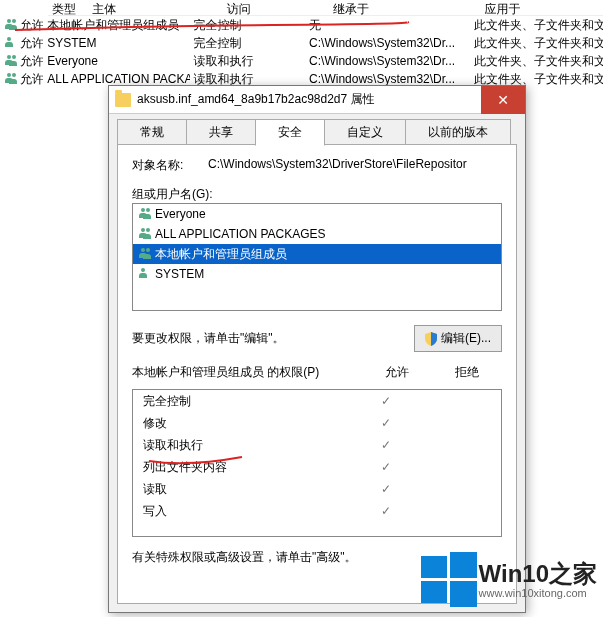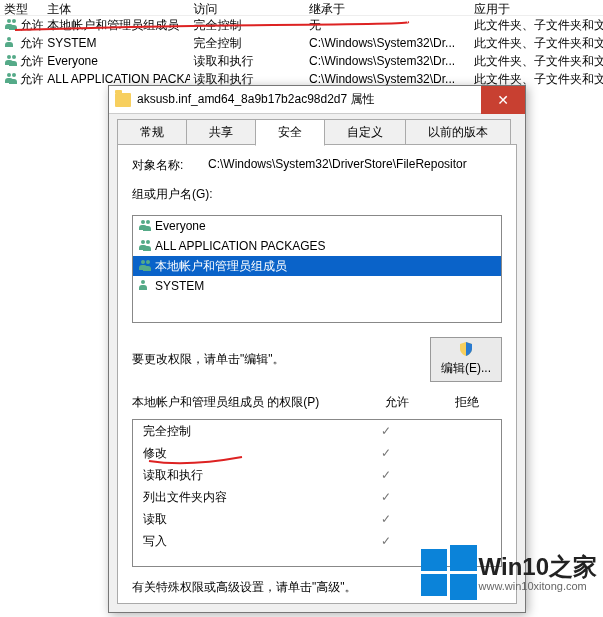--- a/index.html
+++ b/index.html
@@ -1,19 +1,19 @@
 <!DOCTYPE html>
 <html><head>
 <meta charset="utf-8">
 <style>
 * { margin: 0; padding: 0; box-sizing: border-box; font-family: "Microsoft YaHei", "Segoe UI", sans-serif; }
 body { width: 603px; height: 617px; background: #fff; font-size: 12px; overflow: hidden; position: relative; }
 
 .bg-table { width: 100%; }
-.bg-header { display: flex; background: #fff; height: 16px; border-bottom: 1px solid #eee; }
+.bg-header { display: flex; background: #fff; height: 16px; border-bottom: 1px solid #eee; margin-left: 48px; }
 .bg-header > div, .bg-row > div { padding: 1px 4px; white-space: nowrap; overflow: hidden; }
 .bg-row { display: flex; height: 18px; align-items: center; }
 .col-type { width: 48px; }
 .col-principal { width: 165px; }
 .col-access { width: 130px; }
 .col-inherited { width: 186px; overflow:hidden; text-overflow:ellipsis;}
 .col-applies { width: 150px; }
 .user-icon { display:inline-block; width:14px; height:12px; position:relative; margin-right:2px; vertical-align:middle;}
 .user-icon::before{content:"";position:absolute;width:4px;height:4px;border-radius:50%;background:#5a8;top:0;left:3px;}
 .user-icon::after{content:"";position:absolute;width:8px;height:5px;border-radius:3px 3px 0 0;background:#5a8;top:5px;left:1px;}
@@ -37,36 +37,36 @@
 .row-inline { display:flex; margin-bottom: 12px; }
 .row-inline .label { width: 76px; }
 .row-inline .value { flex:1; white-space:nowrap; overflow:hidden; }
 
 .groupbox { border:1px solid #888; background:#fff; height: 108px; overflow:hidden; margin-bottom: 14px; }
 .list-item { display:flex; align-items:center; height: 20px; padding: 0 4px; cursor:pointer; }
 .list-item.selected { background: #0a63c9; color: #fff; }
 .list-item .ic { width:18px; display:flex; justify-content:center; }
 
 .edit-row { display:flex; align-items:center; justify-content:space-between; margin-bottom:12px; }
-.btn { border:1px solid #999; background:#eaeaea; padding: 4px 10px; cursor:pointer; display:flex; align-items:center; gap:4px; font-size:12px;flex-direction:column;}
+.btn { border:1px solid #999; background:#eaeaea; padding: 4px 10px; cursor:pointer; display:flex; align-items:center; gap:4px; font-size:12px;}
 .shield{width:12px;height:14px;}
 
 .perm-header { display:flex; margin-bottom:8px; }
 .perm-header .ph-name { flex:1; }
 .perm-header .ph-col { width: 70px; text-align:center; }
 .perm-table { border:1px solid #888; height: 148px; overflow:hidden; }
 .perm-row { display:flex; align-items:center; height:22px; padding:0 10px; }
 .perm-row .pn { flex:1; }
 .perm-row .pc { width:70px; text-align:center; color:#777; }
 
 .red-underline2 { position:absolute; top:365px; left:38px; width:100px; height:20px; pointer-events:none; }
 
 .advanced-note { margin-top: 12px; }
 
-.watermark { position:absolute; right:6px; bottom:14px; display:flex; align-items:center; }
+.watermark { position:absolute; right:6px; bottom:7px; display:flex; align-items:center; }
 .winlogo { width:60px; height:60px; }
 .wm-text { display:flex; flex-direction:column; font-weight:600; line-height:1.1; }
 .wm1 { font-size:24px; color:#222; }
 .wm2 { font-size:11px; color:#666; font-weight:normal; }
 </style>
 </head>
 <body>
 
 <div class="bg-table">
   <div class="bg-header">
@@ -126,21 +126,21 @@
     <div class="tab">自定义</div>
     <div class="tab">以前的版本</div>
   </div>
 
   <div class="tab-panel">
     <div class="row-inline">
       <div class="label">对象名称:</div>
       <div class="value">C:\Windows\System32\DriverStore\FileRepositor</div>
     </div>
 
-    <div style="margin-bottom:12px;">组或用户名(G):</div>
+    <div style="margin-bottom:0;">组或用户名(G):</div>
     <div class="groupbox">
       <div class="list-item">
         <span class="ic">
             <span class="user-icon double"></span>
           </span>
         <span>Everyone</span>
       </div>
       <div class="list-item">
         <span class="ic">
             <span class="user-icon double"></span>

